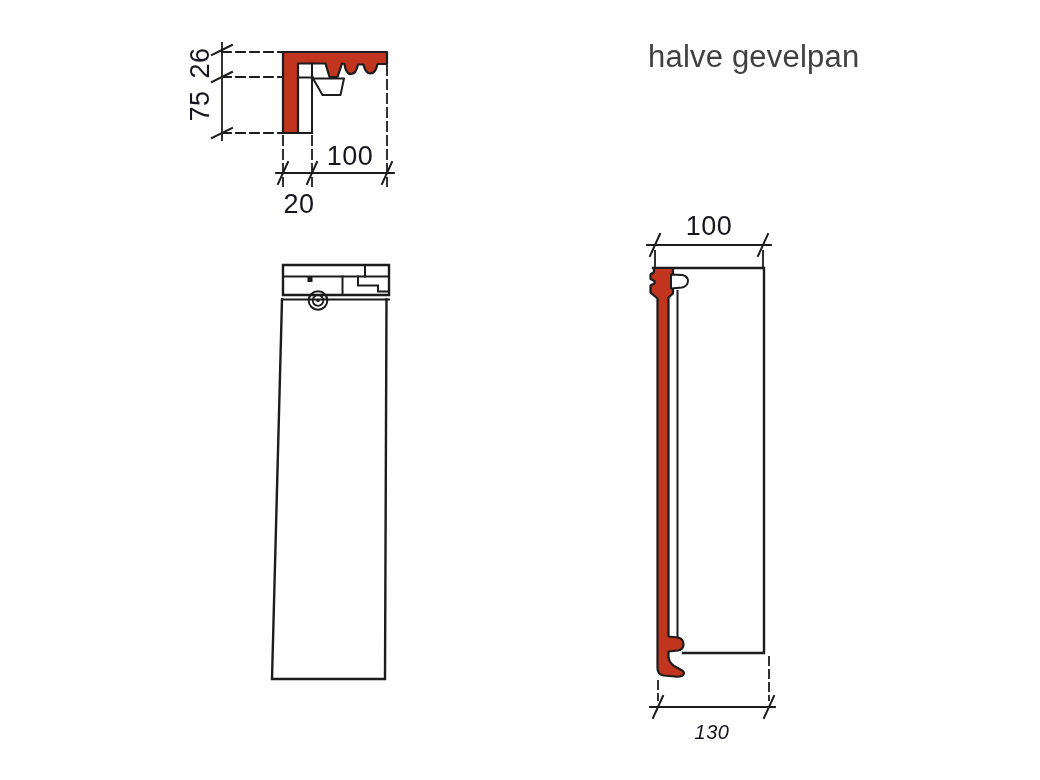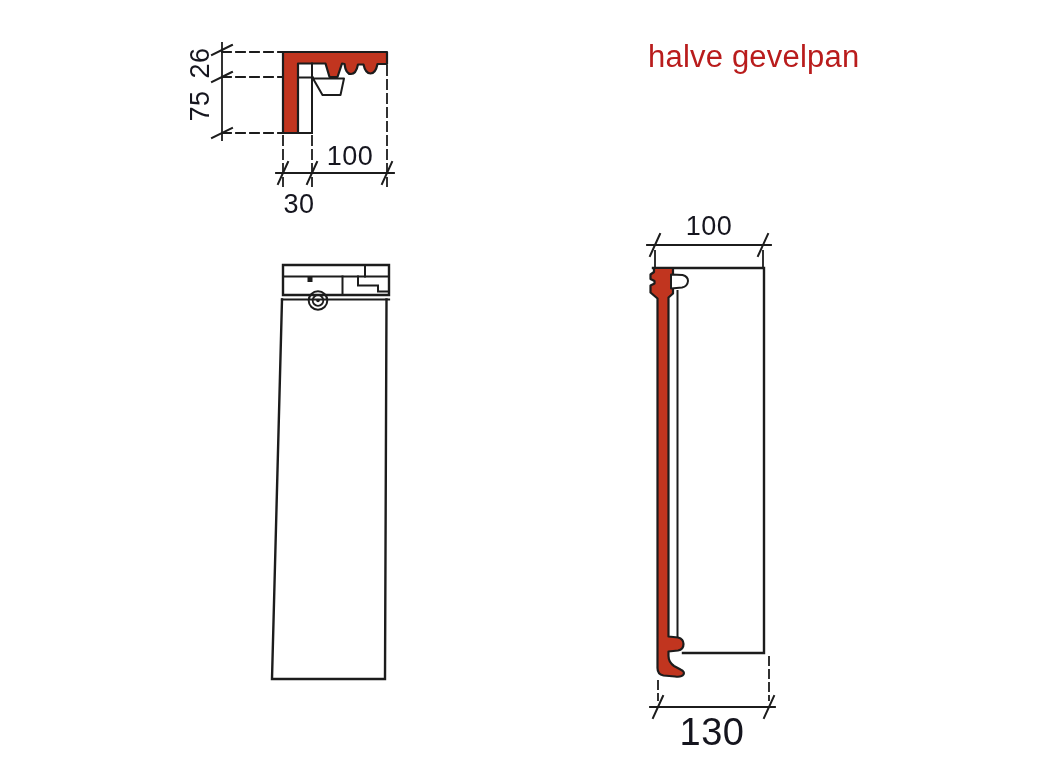--- a/index.html
+++ b/index.html
@@ -14,26 +14,26 @@
   .label{
     position:absolute;
     color:#15151e;
     white-space:nowrap;
     transform:translate(-50%,-50%);
     font-weight:500;
     letter-spacing:0.5px;
   }
   .label.rot{transform:translate(-50%,-50%) rotate(-90deg);}
   .dim{font-size:27px;}
-  .dim-big{font-size:38px;}
+  .dim-big{font-size:20px;font-style:italic;}
   .title-block{
     position:absolute;
     left:648px;top:36px;
     font-size:31px;line-height:41px;
-    color:#b91c1c;
+    color:#404040;
     font-weight:500;
     letter-spacing:0.2px;
   }
 </style>
 </head>
 <body>
 
 <div class="canvas">
 
   <svg class="linework" width="1040" height="780" viewBox="0 0 1040 780">
@@ -118,18 +118,18 @@
     </g>
   </svg>
 
   <div class="title-block">
     <div>halve gevelpan</div>
   </div>
 
   <div class="label rot dim" style="left:200px;top:63px;">26</div>
   <div class="label rot dim" style="left:200px;top:106px;">75</div>
   <div class="label dim" style="left:350px;top:156px;">100</div>
-  <div class="label dim" style="left:299px;top:204px;">30</div>
+  <div class="label dim" style="left:299px;top:204px;">20</div>
 
   <div class="label dim" style="left:709px;top:226px;">100</div>
   <div class="label dim-big" style="left:712px;top:732px;">130</div>
 
 </div>
 
 </body></html>

